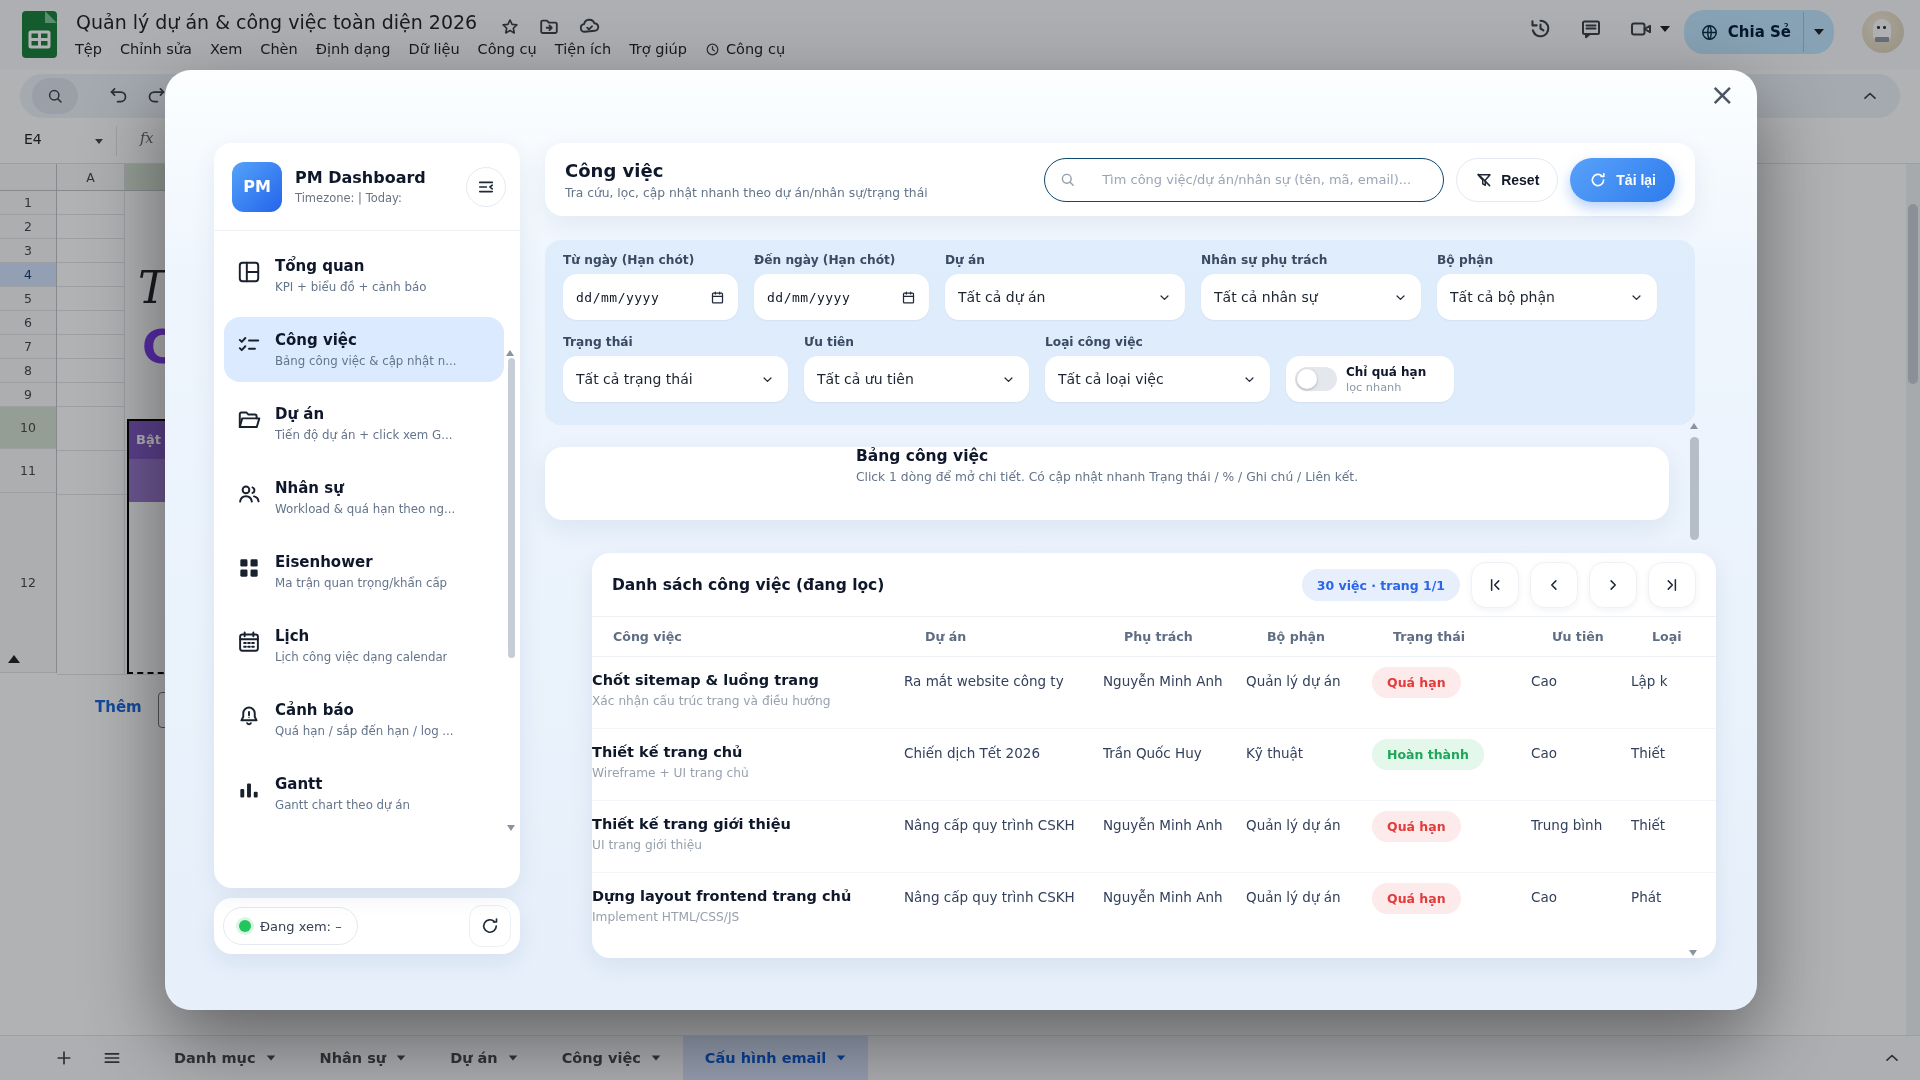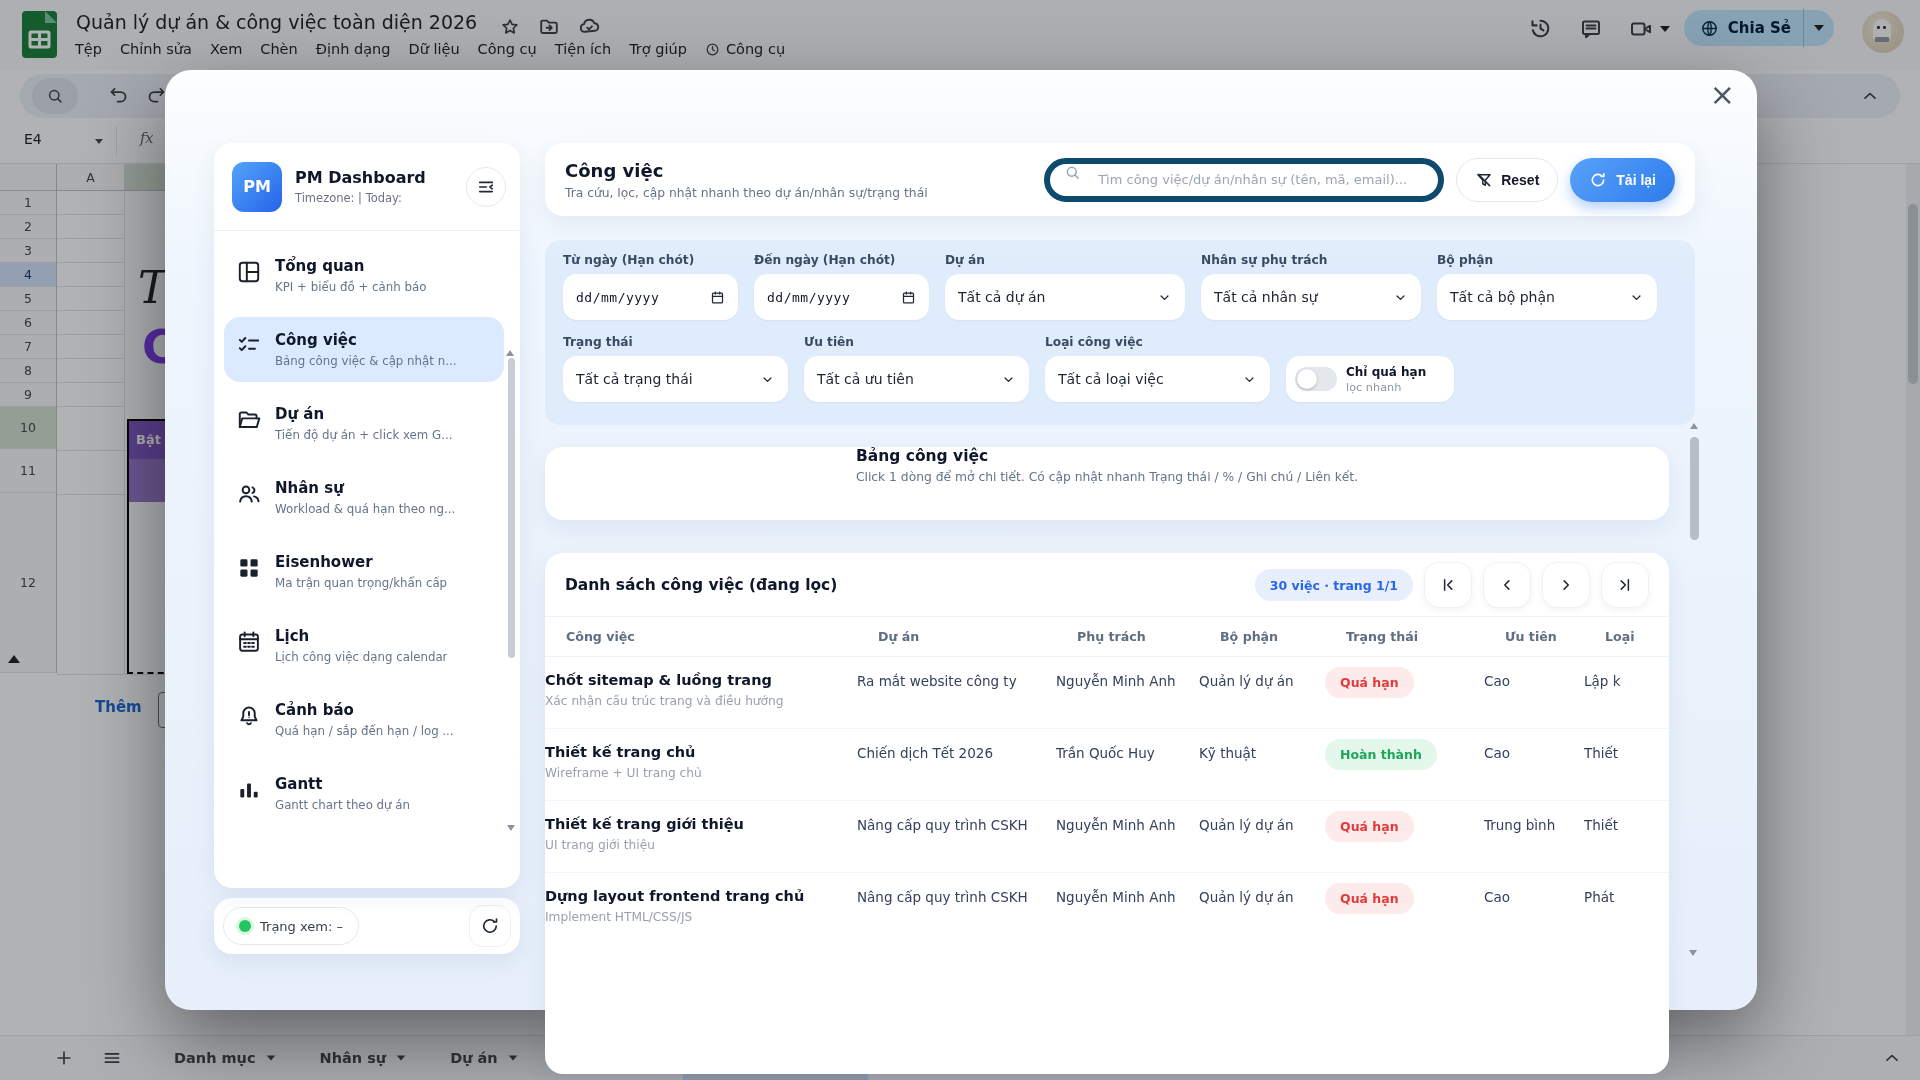--- a/index.html
+++ b/index.html
@@ -10,21 +10,21 @@
   
   .sheet-bg{position:absolute;inset:0;background:#fff;z-index:1;}
   .gs-top{position:absolute;top:0;left:0;right:0;height:70px;background:#f9fbfd;}
   .gs-logo{position:absolute;left:22px;top:11px;}
   .doc-title{position:absolute;left:76px;top:11px;font-size:19px;color:#202124;white-space:nowrap;}
   .title-icons{position:absolute;left:500px;top:15px;display:flex;gap:18px;align-items:center;color:#444746;}
   .menu-row{position:absolute;left:66px;top:35px;display:flex;align-items:center;height:28px;}
   .menu-item{padding:3px 9px;font-size:14.5px;color:#1f1f1f;border-radius:6px;white-space:nowrap;}
   .menu-extra{display:flex;align-items:center;gap:6px;padding:3px 9px;font-size:14.5px;color:#1f1f1f;}
   .gs-top-right{position:absolute;right:250px;top:16px;display:flex;gap:26px;align-items:center;}
-  .share-btn{position:absolute;right:86px;top:10px;height:36px;border-radius:20px;background:#c2e7ff;display:flex;align-items:center;color:#001d35;}
+  .share-btn{position:absolute;right:86px;top:10px;height:44px;border-radius:20px;background:#c2e7ff;display:flex;align-items:center;color:#001d35;}
   .share-main{display:flex;align-items:center;gap:9px;padding:0 12px 0 16px;font-size:15px;font-weight:bold;}
   .share-divider{width:1px;height:40px;background:rgba(0,29,53,.18);}
   .share-caret{width:30px;display:flex;justify-content:center;}
   .caret-down{width:0;height:0;border-left:5px solid transparent;border-right:5px solid transparent;border-top:6px solid #1f1f1f;}
   .gs-avatar{position:absolute;right:16px;top:11px;width:42px;height:42px;border-radius:50%;background:radial-gradient(circle at 40% 35%,#f4ecd9,#d9cdb4);overflow:hidden;}
   .ghost{position:absolute;left:11px;top:8px;width:18px;height:20px;background:#fdfdfb;border-radius:9px 9px 3px 3px;}
   .ghost i{position:absolute;top:7px;width:2.5px;height:2.5px;background:#333;border-radius:50%;}
   .ghost i.l{left:4px}.ghost i.r{left:10px}
   .ghost b{position:absolute;left:2px;bottom:-3px;width:14px;height:5px;background:#8d99a6;border-radius:1px;}
 
@@ -114,21 +114,21 @@
   .viewing-pill{border:1px solid #e5e9ef;border-radius:999px;height:38px;display:flex;align-items:center;gap:9px;padding:0 15px;font-size:13px;color:#374151;}
   .green-dot{width:12px;height:12px;border-radius:50%;background:#22c55e;box-shadow:0 0 0 3px #d9f5e3;}
   .refresh-sq{width:42px;height:42px;border-radius:13px;border:1px solid #eceff3;display:flex;align-items:center;justify-content:center;background:#fff;}
 
   
   .main{position:absolute;left:380px;top:73px;width:1150px;}
   .header-card{height:73px;display:flex;align-items:center;padding:0 20px;}
   .hc-title{font-size:18px;font-weight:bold;color:#0f172a;}
   .hc-sub{font-size:12.3px;color:#64748b;margin-top:5px;}
   .hc-right{margin-left:auto;display:flex;align-items:center;gap:12px;}
-  .search-box{width:400px;height:44px;border:6px solid #0c4a6e;border-radius:22px;display:flex;padding:0 14px;gap:17px;background:#fff;}
+  .search-box{width:400px;height:44px;border:1px solid #0c4a6e;border-radius:22px;display:flex;align-items:center;padding:0 14px;gap:26px;background:#fff;}
   .search-box input{border:none;outline:none;flex:1;font-size:13px;color:#334155;font-family:inherit;background:transparent;}
   .search-box input::placeholder{color:#9aa5b4;}
   .btn-reset{height:44px;border-radius:22px;border:1px solid #e4e9f1;background:#fff;display:flex;align-items:center;gap:8px;padding:0 18px;font-size:14px;font-weight:bold;color:#111827;cursor:pointer;}
   .btn-reload{height:44px;border-radius:22px;border:none;background:linear-gradient(135deg,#58a2fa,#2e7bec);display:flex;align-items:center;gap:9px;padding:0 19px;font-size:14px;font-weight:bold;color:#fff;box-shadow:0 6px 14px rgba(47,124,236,.35);cursor:pointer;}
 
   .filter-panel{margin-top:24px;background:rgba(208,227,249,.5);border-radius:16px;padding:13px 18px 14px;height:185px;}
   .f-row{display:flex;gap:16px;}
   .f-row + .f-row{margin-top:15px;}
   .f-field{display:flex;flex-direction:column;}
   .f-label{font-size:12.2px;font-weight:bold;color:#3b4963;margin-bottom:7px;}
@@ -147,21 +147,21 @@
   .tg-sub{font-size:11.3px;color:#8b97a6;margin-top:2px;}
 
   .board-card{margin-top:22px;height:73px;display:flex;align-items:center;padding:0 20px;flex-direction:column;}
   .bc-title{font-size:15.5px;font-weight:bold;color:#0f172a;}
   .bc-sub{font-size:12.3px;color:#64748b;margin-top:5px;}
   .bc-right{margin-left:auto;display:flex;flex-direction:column;padding-top:2px;}
   .ps-label{font-size:12px;font-weight:bold;color:#45536b;margin-bottom:6px;}
   .ps-select{width:168px;height:40px;border:1px solid #dfe5ec;border-radius:10px;background:#fff;display:flex;align-items:center;padding:0 13px;font-size:14px;color:#111827;cursor:pointer;}
   .ps-select .sel-val{font-size:14px;}
 
-  .list-card{margin-top:33px;height:521px;width:1124px;overflow:hidden;position:relative;}
+  .list-card{margin-top:33px;height:405px;width:1124px;overflow:hidden;position:relative;margin-left:47px;}
   .list-head{display:flex;align-items:center;padding:9px 20px 8px;min-height:63px;}
   .lh-title{font-size:15.5px;font-weight:bold;color:#0f172a;}
   .lh-right{margin-left:auto;display:flex;align-items:center;gap:11px;}
   .count-badge{background:#e7effd;color:#2a66e8;font-size:12.5px;font-weight:bold;height:32px;border-radius:16px;display:flex;align-items:center;padding:0 15px;white-space:nowrap;}
   .pg-btn{width:48px;height:46px;border-radius:15px;border:1px solid #eef1f5;background:#fff;box-shadow:0 2px 6px rgba(23,58,110,.06);display:flex;align-items:center;justify-content:center;cursor:pointer;}
   .pstk{fill:none;stroke:#1f2937;stroke-width:2;stroke-linecap:round;stroke-linejoin:round;}
 
   .tgrid{display:grid;grid-template-columns:312px 199px 143px 126px 159px 100px 1fr;padding-left:21px;align-items:start;}
   .thead{border-top:1px solid #eef1f6;border-bottom:1px solid #eef1f6;padding:12px 0 12px;padding-left:21px;}
   .th{font-size:12.6px;font-weight:bold;color:#5f6e84;white-space:nowrap;overflow:hidden;}
@@ -526,21 +526,21 @@
               <span class="nav-label" style="display:block">Gantt</span>
               <span class="nav-desc" style="display:block">Gantt chart theo dự án</span>
             </span>
           </div>
         <div class="side-scroll"><i class="tri-up"></i><div class="side-thumb"></div><i class="tri-dn"></i></div>
       </div>
     </div>
     <div class="card side-bottom">
       <div class="viewing-pill">
         <i class="green-dot"></i>
-        <span>Trạng xem: –</span>
+        <span>Đang xem: –</span>
       </div>
       <div class="refresh-sq">
         <svg width="20" height="20" viewBox="0 0 24 24">
             <path class="pstk" d="M19.5 12a7.5 7.5 0 11-2.2-5.3"></path>
             <path class="pstk" d="M19.8 3.6v3.6h-3.6"></path>
           </svg>
       </div>
     </div>
   </div>
 

